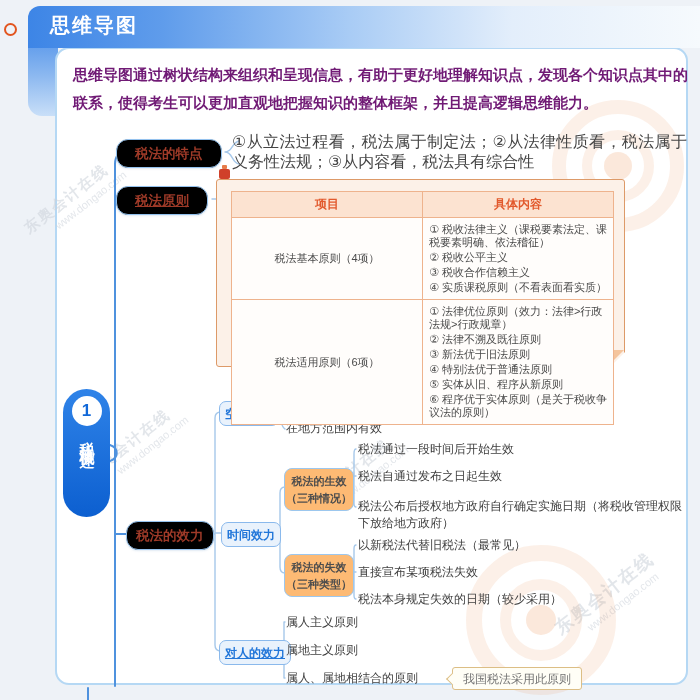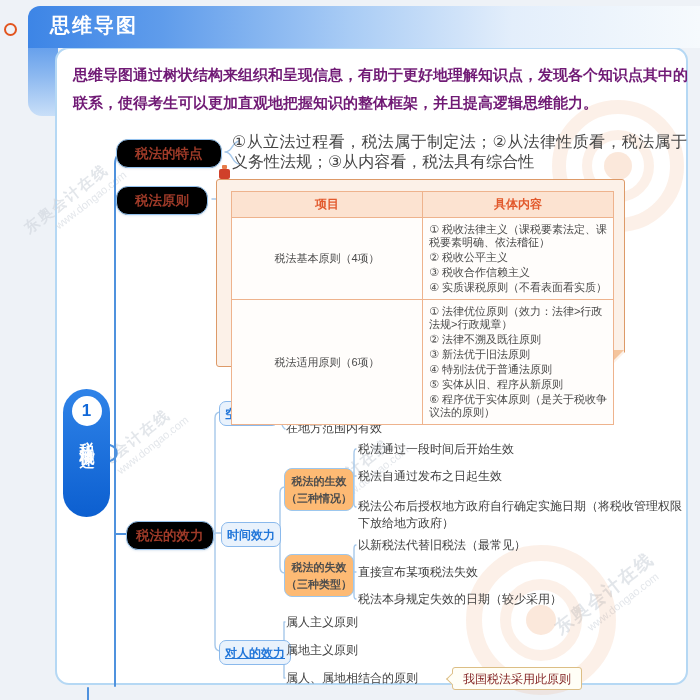--- a/index.html
+++ b/index.html
@@ -112,21 +112,21 @@
     padding:4px 0; text-align:center;
   }
   .ptable td { background:#fffdfb; font-size:11px; color:#4a4a4a; vertical-align:middle; }
   .ptable .plabel { width:103px; text-align:center; }
   .ptable .pcontent { padding:4px 6px; }
   .ptable .pcontent div { line-height:13px; padding:1px 0; }
   
   .callout {
     position:absolute; left:452px; top:667px; z-index:8; white-space:nowrap;
     background:#fffef6; border:1px solid #dcbe85; border-radius:3px;
-    font-size:12px; color:#7f1d1d; padding:5px 10px 4px; line-height:1;
+    font-size:12px; color:#737373; padding:5px 10px 4px; line-height:1;
   }
   .callout::before {
     content:""; position:absolute; left:-5px; top:50%;
     width:8px; height:8px; background:#fffef6;
     border-left:1px solid #dcbe85; border-bottom:1px solid #dcbe85;
     transform:translateY(-50%) rotate(45deg);
   }
 </style>
 </head>
 <body>
@@ -178,21 +178,21 @@
 </svg>
 
 <div class="root">
   <div class="root-num">1</div>
   <div class="root-label">税法概述</div>
 </div>
 
 <div class="node" style="left:116px;top:139px;">税法的特点</div>
 <div class="feature-text">①从立法过程看，税法属于制定法；②从法律性质看，税法属于义务性法规；③从内容看，税法具有综合性</div>
 
-<div class="node" style="left:116px;top:186px;">税法原则</div>
+<div class="node" style="left:116px;top:186px;text-decoration:underline;">税法原则</div>
 <div class="paper"></div>
 <div class="fold"></div>
 <div class="pin"></div>
 <table class="ptable">
   <tbody>
       <tr>
     <th>项目</th>
     <th>具体内容</th>
   </tr>
   <tr>

